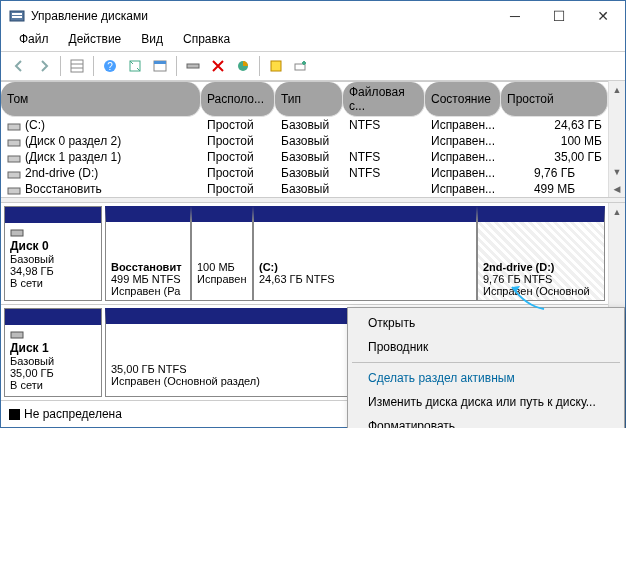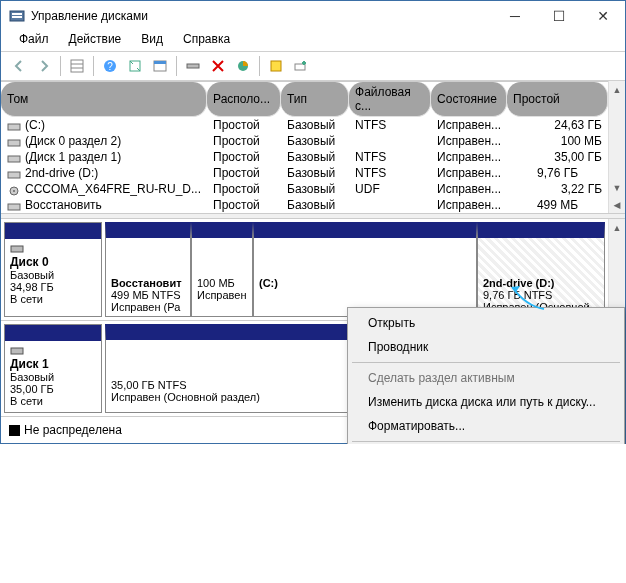--- a/index.html
+++ b/index.html
@@ -35,21 +35,21 @@
   .parts { flex:1; display:flex; margin:3px 3px 3px 0; gap:0; }
   .part { border:1px solid #888; border-top:16px solid #1a237e; padding:3px 5px; font-size:11px; display:flex; flex-direction:column; overflow:hidden; }
   .part.selected { background:repeating-linear-gradient(45deg,#f0f0f0 0,#f0f0f0 3px,#fff 3px,#fff 6px); border-top:16px solid #1a237e; }
   .part .pname { font-weight:700; white-space:nowrap;margin-top:36px; }
   .part .psize { white-space:nowrap; }
   .part .pstat { white-space:nowrap; overflow:hidden; }
   .legend { padding:6px 8px; font-size:12px; display:flex; gap:14px; }
   .legend .sw { display:inline-block; width:11px; height:11px; vertical-align:middle; margin-right:4px; }
   .ctxmenu { position:absolute; left:346px; top:306px; width:278px; background:#f0f0f0; border:1px solid #a0a0a0; box-shadow:3px 3px 8px rgba(0,0,0,0.25); padding:3px 2px; z-index:100; }
   .ctxmenu .ci { padding:5px 18px; font-size:12px; }
-  .ctxmenu .ci.dis { color:#737373; }
+  .ctxmenu .ci.dis { color:#0369a1; }
   .ctxmenu .csep { height:1px; background:#c0c0c0; margin:3px 2px; }
   .arrow { position:absolute; pointer-events:none; z-index:200; }
   .arrow svg { display:block; }
   .arrow1 { left:505px; top:280px; }
   .arrow2 { left:416px; top:498px; }
 </style>
 </head>
 <body>
 
 <div class="window">
@@ -193,31 +193,20 @@
                     <rect x="1" y="2" width="12" height="6" fill="#ccc" stroke="#666"></rect>
                   </svg></span><span>2nd-drive (D:)</span></td>
               <td>Простой</td>
               <td>Базовый</td>
               <td>NTFS</td>
               <td>Исправен...</td>
               <td style="text-align: center;">9,76 ГБ</td>
             </tr>
             <tr>
               <td><span class="vol-icon"><svg viewBox="0 0 14 10">
-                    <circle cx="7" cy="5" r="4" fill="#ccc" stroke="#666"></circle>
-                    <circle cx="7" cy="5" r="1" fill="#666"></circle>
-                  </svg></span><span>CCCOMA_X64FRE_RU-RU_D...</span></td>
-              <td>Простой</td>
-              <td>Базовый</td>
-              <td>UDF</td>
-              <td>Исправен...</td>
-              <td style="text-align: right;">3,22 ГБ</td>
-            </tr>
-            <tr>
-              <td><span class="vol-icon"><svg viewBox="0 0 14 10">
                     <rect x="1" y="2" width="12" height="6" fill="#ccc" stroke="#666"></rect>
                   </svg></span><span>Восстановить</span></td>
               <td>Простой</td>
               <td>Базовый</td>
               <td></td>
               <td>Исправен...</td>
               <td style="text-align: center;">499 МБ</td>
             </tr>
           </tbody>
   </table>
@@ -253,20 +242,21 @@
           <span class="psize">499 МБ NTFS</span>
           <span class="pstat">Исправен (Ра</span>
         </div>
         <div class="part" style="flex:0 0 62px">
           <span class="pname"></span>
           <span class="psize">100 МБ</span>
           <span class="pstat">Исправен</span>
         </div>
         <div class="part" style="flex:1">
           <span class="pname">(C:)</span>
+          <span class="psize">24,63 ГБ NTFS</span>
         </div>
         <div class="part selected" style="flex:0 0 128px">
           <span class="pname">2nd-drive (D:)</span>
           <span class="psize">9,76 ГБ NTFS</span>
           <span class="pstat">Исправен (Основной</span>
         </div>
       </div>
     </div>
 
     <div class="diskrow">

